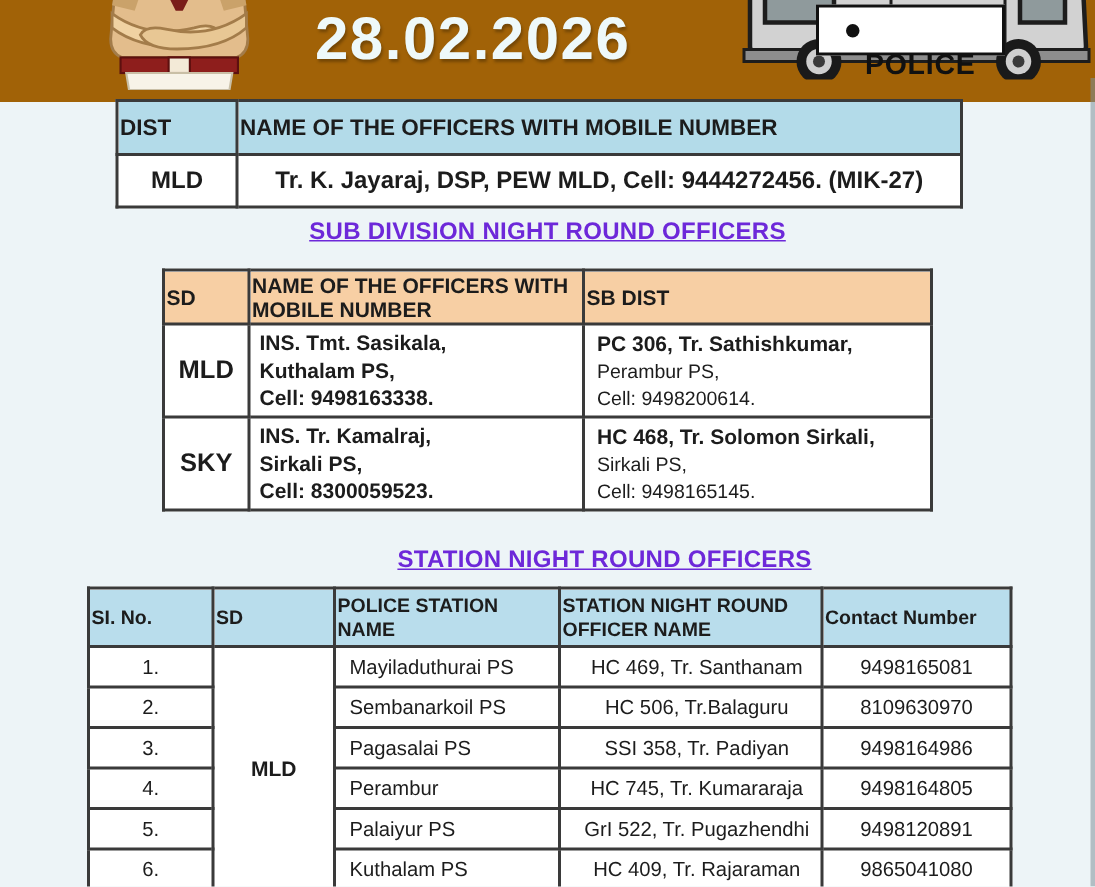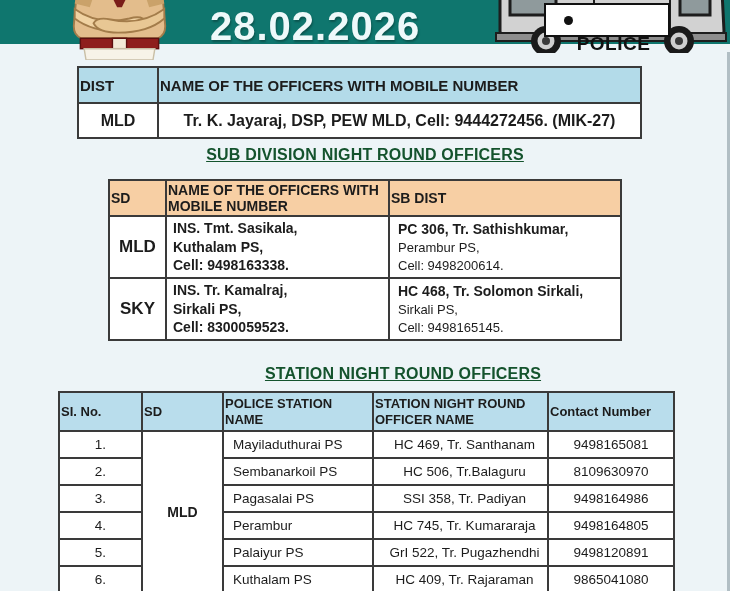--- a/index.html
+++ b/index.html
@@ -3,21 +3,21 @@
 <meta charset="utf-8">
 <style>
   html,body{margin:0;padding:0;}
   body{
     width:730px;height:591px;position:relative;overflow:hidden;
     background:#edf4f7;
     font-family:"Liberation Sans", sans-serif;
     color:#1c1c1c;
   }
   
-  .banner{position:absolute;top:0;left:0;width:730px;height:44px;background:#0f766e;}
+  .banner{position:absolute;top:0;left:0;width:730px;height:68px;background:#a16207;}
   .banner-date{
     position:absolute;top:1px;left:210px;height:50px;line-height:50px;
     font-size:40px;font-weight:bold;letter-spacing:1px;color:#eef9fa;
     text-shadow:1px 2px 2px rgba(0,0,0,.28);
   }
   .mascot{position:absolute;left:52px;top:-6px;width:135px;height:66px;}
   .police-car{position:absolute;right:2px;top:-9px;width:234px;height:62px;}
   .car-label-box{
     position:absolute;right:60px;top:3px;width:122px;height:30px;
     background:#ffffff;border:2px solid #111;display:flex;align-items:center;justify-content:center;gap:4px;
@@ -32,21 +32,21 @@
   th{font-weight:bold;text-align:left;}
 
   
   .t-district{left:77px;top:66px;width:563px;}
   .t-district th{background:#b3dbe9;height:32px;font-size:15px;}
   .t-district td{height:31px;text-align:center;font-weight:bold;font-size:16px;}
 
   
   .section-title{
     position:absolute;left:0;width:730px;text-align:center;
-    font-size:16px;font-weight:bold;text-decoration:underline;color:#14532d;letter-spacing:.2px;
+    font-size:16px;font-weight:bold;text-decoration:underline;color:#6d28d9;letter-spacing:.2px;
   }
   .h-subdiv{top:146px;}
   .h-station{top:365px;padding-left:38px;}
 
   
   .t-subdiv{left:108px;top:179px;width:512px;}
   .t-subdiv th{background:#f7cfa4;height:31px;font-size:14px;line-height:1.15;}
   .t-subdiv td{height:56px;vertical-align:middle;}
   .t-subdiv .sd-cell{text-align:center;font-weight:bold;font-size:17px;}
   .t-subdiv .officer-cell{font-weight:bold;font-size:14px;padding:2px 6px;line-height:1.32;}

